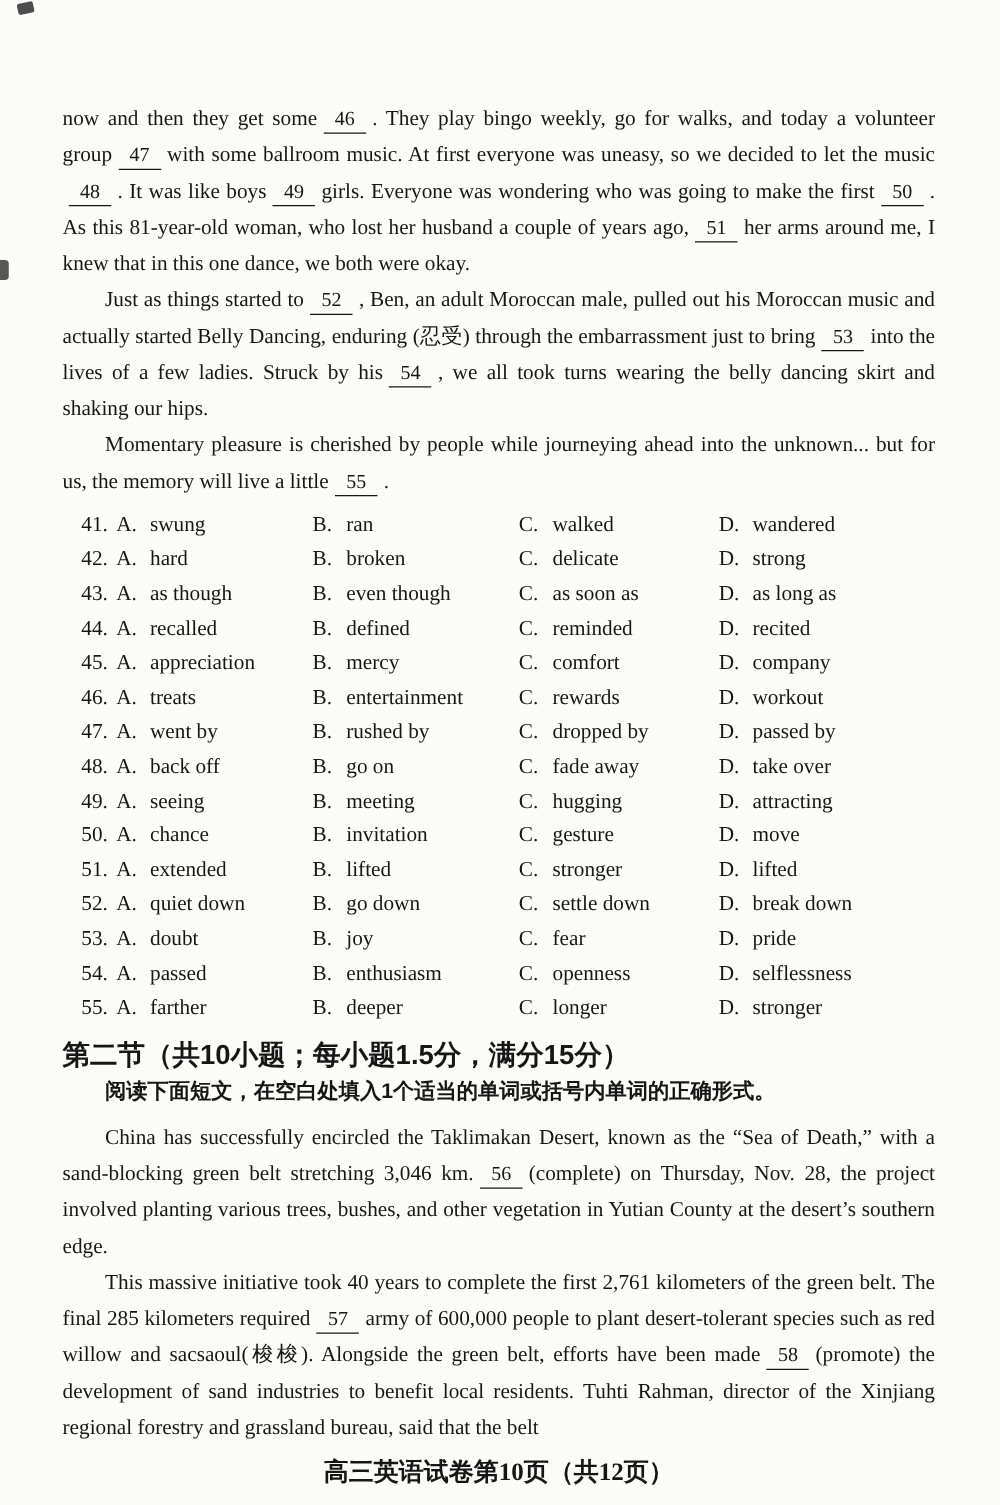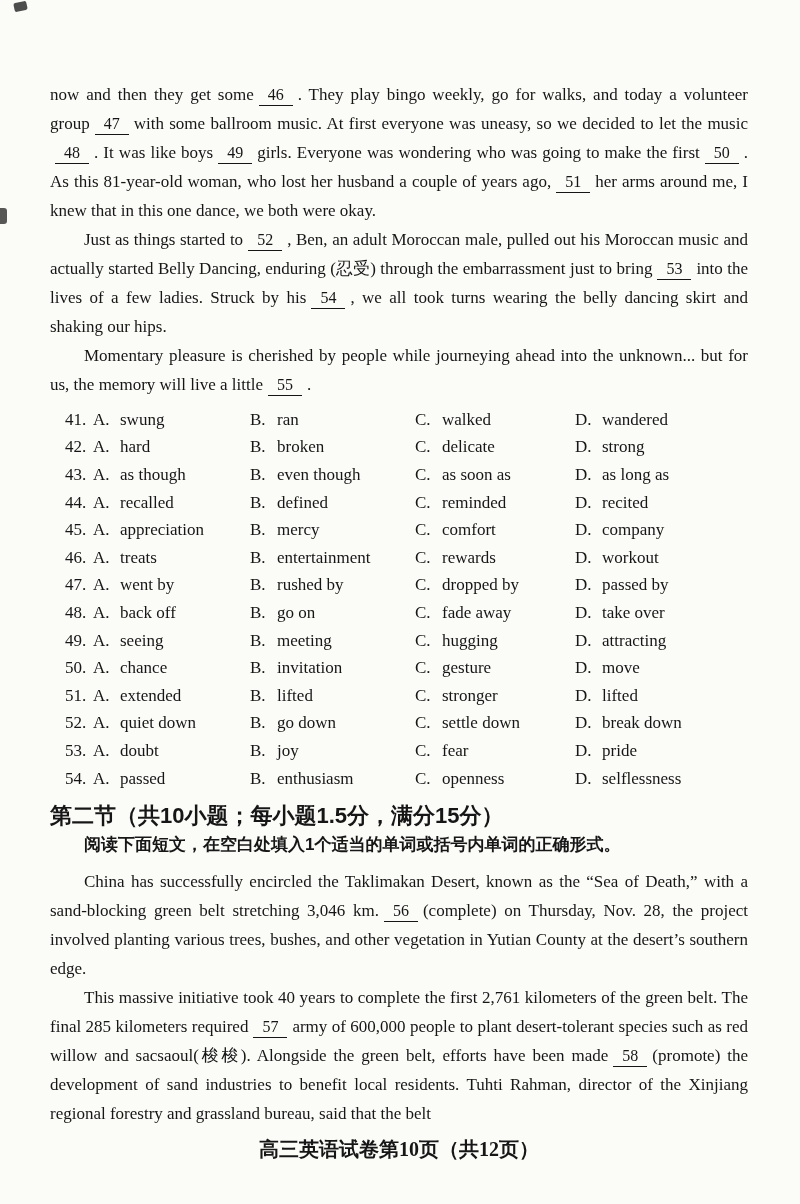--- a/index.html
+++ b/index.html
@@ -175,20 +175,27 @@
         <span class="opt-cell"><span class="opt-letter">C.</span><span class="opt-text">fear</span></span>
         <span class="opt-cell"><span class="opt-letter">D.</span><span class="opt-text">pride</span></span>
       </div>
       <div class="opt-row">
         <span class="opt-num">54.</span>
         <span class="opt-cell"><span class="opt-letter">A.</span><span class="opt-text">passed</span></span>
         <span class="opt-cell"><span class="opt-letter">B.</span><span class="opt-text">enthusiasm</span></span>
         <span class="opt-cell"><span class="opt-letter">C.</span><span class="opt-text">openness</span></span>
         <span class="opt-cell"><span class="opt-letter">D.</span><span class="opt-text">selflessness</span></span>
       </div>
+      <div class="opt-row">
+        <span class="opt-num">55.</span>
+        <span class="opt-cell"><span class="opt-letter">A.</span><span class="opt-text">farther</span></span>
+        <span class="opt-cell"><span class="opt-letter">B.</span><span class="opt-text">deeper</span></span>
+        <span class="opt-cell"><span class="opt-letter">C.</span><span class="opt-text">longer</span></span>
+        <span class="opt-cell"><span class="opt-letter">D.</span><span class="opt-text">stronger</span></span>
+      </div>
     </div>
 
   <div class="sec2-heading"><span>第二节</span><span>（共10小题；每小题1.5分，满分15分）</span></div>
 
   <div class="sec2-instruction">阅读下面短文，在空白处填入1个适当的单词或括号内单词的正确形式。</div>
 
   <div class="passage sec2-passage">
       <div class="para indent">China has successfully encircled the Taklimakan Desert, known as the “Sea of Death,” with a sand-blocking green belt stretching 3,046 km.<span class="blank">56</span>(complete) on Thursday, Nov. 28, the project involved planting various trees, bushes, and other vegetation in Yutian County at the desert’s southern edge.</div>
       <div class="para indent">This massive initiative took 40 years to complete the first 2,761 kilometers of the green belt. The final 285 kilometers required<span class="blank">57</span>army of 600,000 people to plant desert-tolerant species such as red willow and sacsaoul(梭梭). Alongside the green belt, efforts have been made<span class="blank">58</span>(promote) the development of sand industries to benefit local residents. Tuhti Rahman, director of the Xinjiang regional forestry and grassland bureau, said that the belt</div>
     </div>

